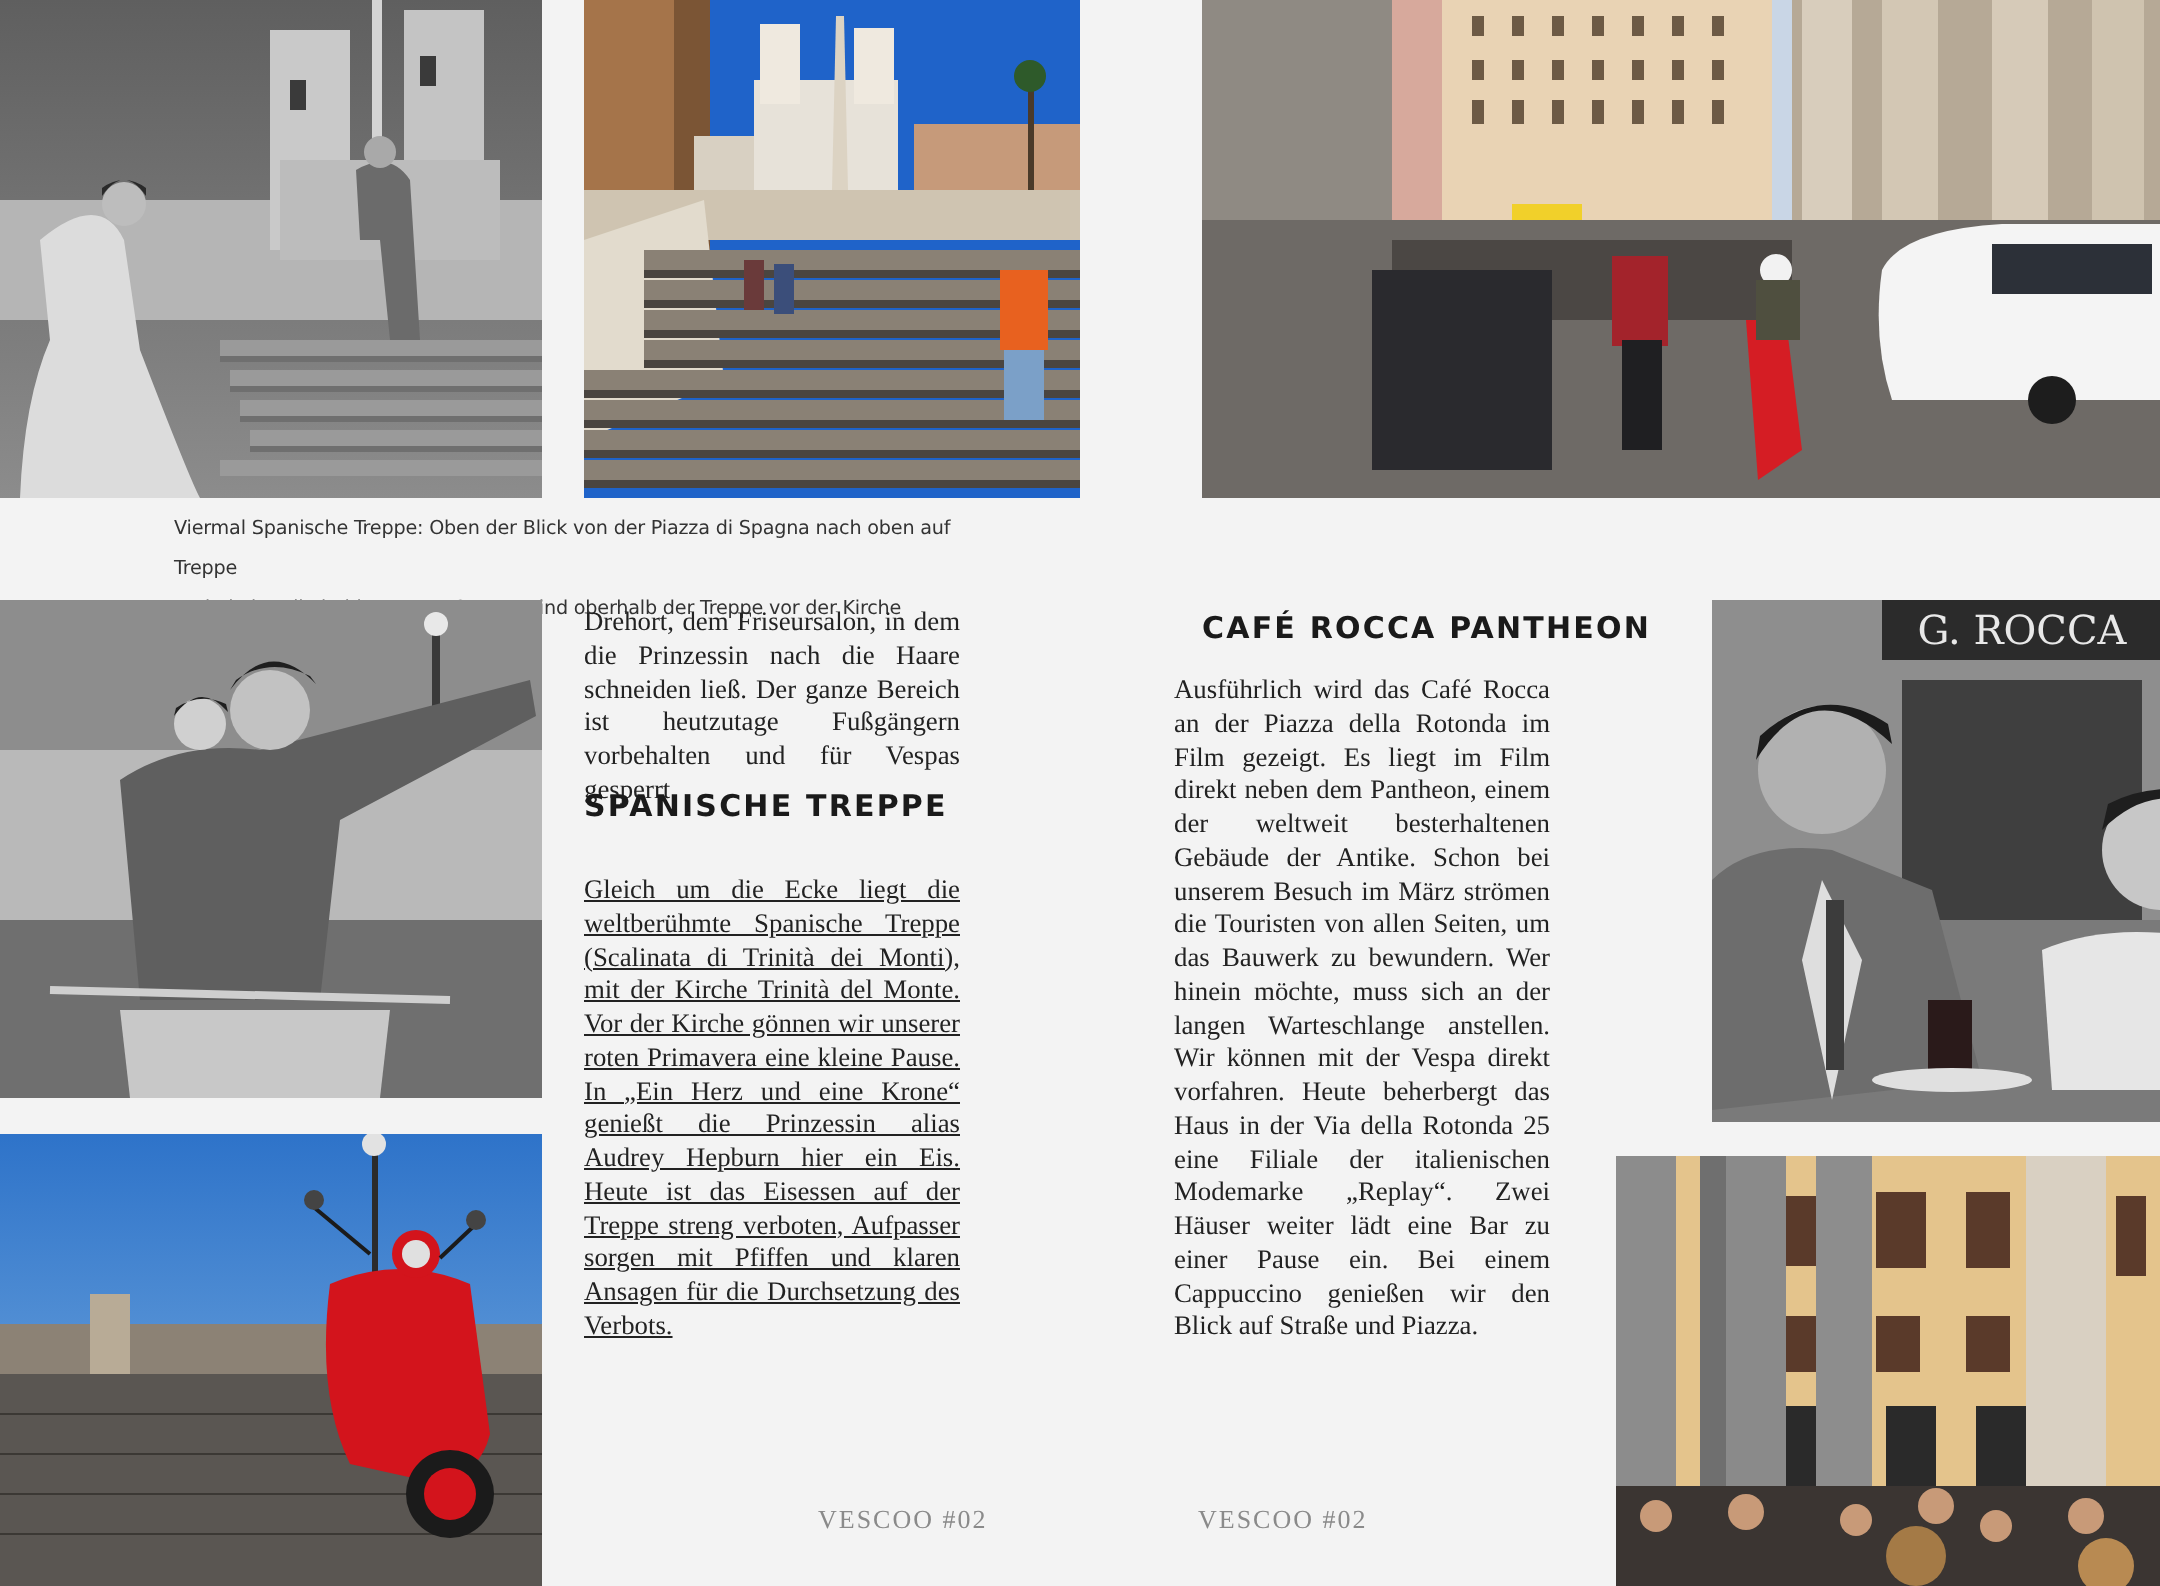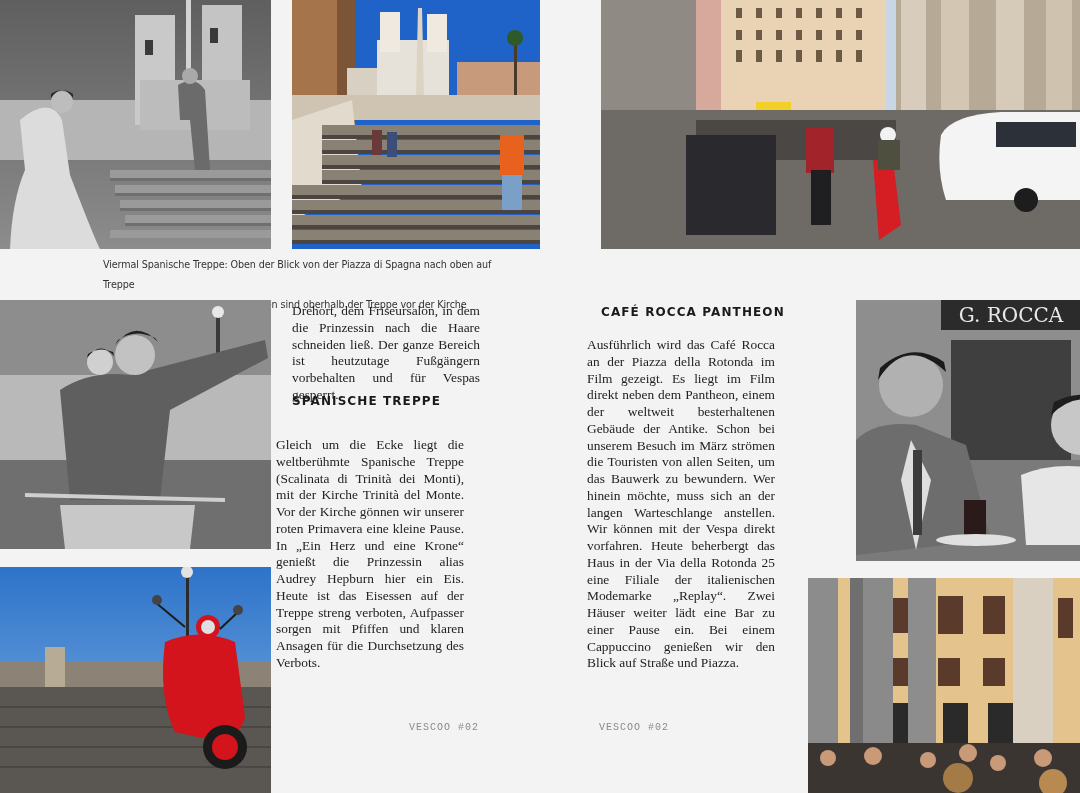--- a/index.html
+++ b/index.html
@@ -22,25 +22,25 @@
     .body-text {
       position: absolute; width: 188px;
       font-family: "Liberation Serif", serif;
       font-size: 13.4px; line-height: 16.75px; color: #222;
       text-align: justify; hyphens: manual;
     }
     .body-text p { margin: 0; }
     .heading {
       position: absolute;
       font-family: "DejaVu Sans", sans-serif; font-weight: bold;
-      font-size: 12px; letter-spacing: 1.1px; color: #1a1a1a;
+      font-size: 15px; letter-spacing: 1.1px; color: #1a1a1a;
     }
     .folio {
-      position: absolute; top: 722px;
-      font-family: Liberation Mono, monospace; font-size: 10px;
+      position: absolute; top: 752px;
+      font-family: Liberation Serif, serif; font-size: 13px;
       letter-spacing: 1px; color: #8a8a8a;
     }
   </style>
 </head>
 <body>
 
 <div class="page page-left">
 
   <div class="photo" style="left:0;top:0;width:271px;height:249px;" title="Audrey Hepburn eating ice cream on the Spanish Steps (film still)">
     <svg viewBox="0 0 271 249" preserveAspectRatio="none">
@@ -114,21 +114,21 @@
         <rect x="0" y="225" width="248" height="4"></rect>
           <rect x="0" y="240" width="248" height="4"></rect>
       </g>
       <rect x="208" y="135" width="24" height="40" fill="#e8611f"></rect>
       <rect x="210" y="175" width="20" height="35" fill="#7ba0c8"></rect>
       <rect x="80" y="130" width="10" height="25" fill="#6a3a3a"></rect>
       <rect x="95" y="132" width="10" height="25" fill="#3b4e7a"></rect>
     </svg>
   </div>
 
-  <div class="caption" style="left:103px;top:255px;width:420px;">
+  <div class="caption" style="left:87px;top:255px;width:420px;">
     <div>Viermal Spanische Treppe: Oben der Blick von der Piazza di Spagna nach oben auf Treppe</div>
     <div>und Kirche, die beiden Vespa-Szenen sind oberhalb der Treppe vor der Kirche entstanden.</div>
   </div>
 
   <div class="photo" style="left:0;top:300px;width:271px;height:249px;" title="Gregory Peck and Audrey Hepburn riding a Vespa (film still)">
     <svg viewBox="0 0 271 249" preserveAspectRatio="none">
       <rect width="271" height="249" fill="#8d8d8d"></rect>
       <rect x="0" y="75" width="271" height="90" fill="#b9b9b9"></rect>
       <rect x="0" y="160" width="271" height="89" fill="#6f6f6f"></rect>
       <rect x="216" y="10" width="4" height="60" fill="#3a3a3a"></rect>
@@ -174,21 +174,21 @@
       <circle cx="238" cy="43" r="5" fill="#444"></circle>
     </svg>
   </div>
 
   <div class="body-text" style="left:292px;top:303px;">
     <p>Drehort, dem Friseursalon, in dem die Prinzessin nach die Haare schnei­den ließ. Der ganze Bereich ist heut­zutage Fußgängern vorbehalten und für Vespas gesperrt.</p>
   </div>
 
   <div class="heading" style="left:292px;top:394px;">SPANISCHE TREPPE</div>
 
-  <div class="body-text" style="left:276px;top:437px;">
+  <div class="body-text" style="left:292px;top:437px;text-decoration:underline;">
     <p>Gleich um die Ecke liegt die weltbe­rühmte Spanische Treppe (Scalina­ta di Trinità dei Monti), mit der Kir­che Trinità del Monte. Vor der Kir­che gönnen wir unserer roten Pri­mavera eine kleine Pause. In „Ein Herz und eine Krone“ genießt die Prinzessin alias Audrey Hepburn hier ein Eis. Heute ist das Eisessen auf der Treppe streng verboten, Auf­passer sorgen mit Pfiffen und klaren Ansagen für die Durchsetzung des Verbots.</p>
   </div>
 
   <div class="folio" style="left:409px;">VESCOO #02</div>
 </div>
 
 <div class="page page-right">
 
   <div class="photo" style="left:61px;top:0;width:479px;height:249px;" title="Piazza della Rotonda with Vespa rider and Pantheon columns">
     <svg viewBox="0 0 479 249" preserveAspectRatio="none">

